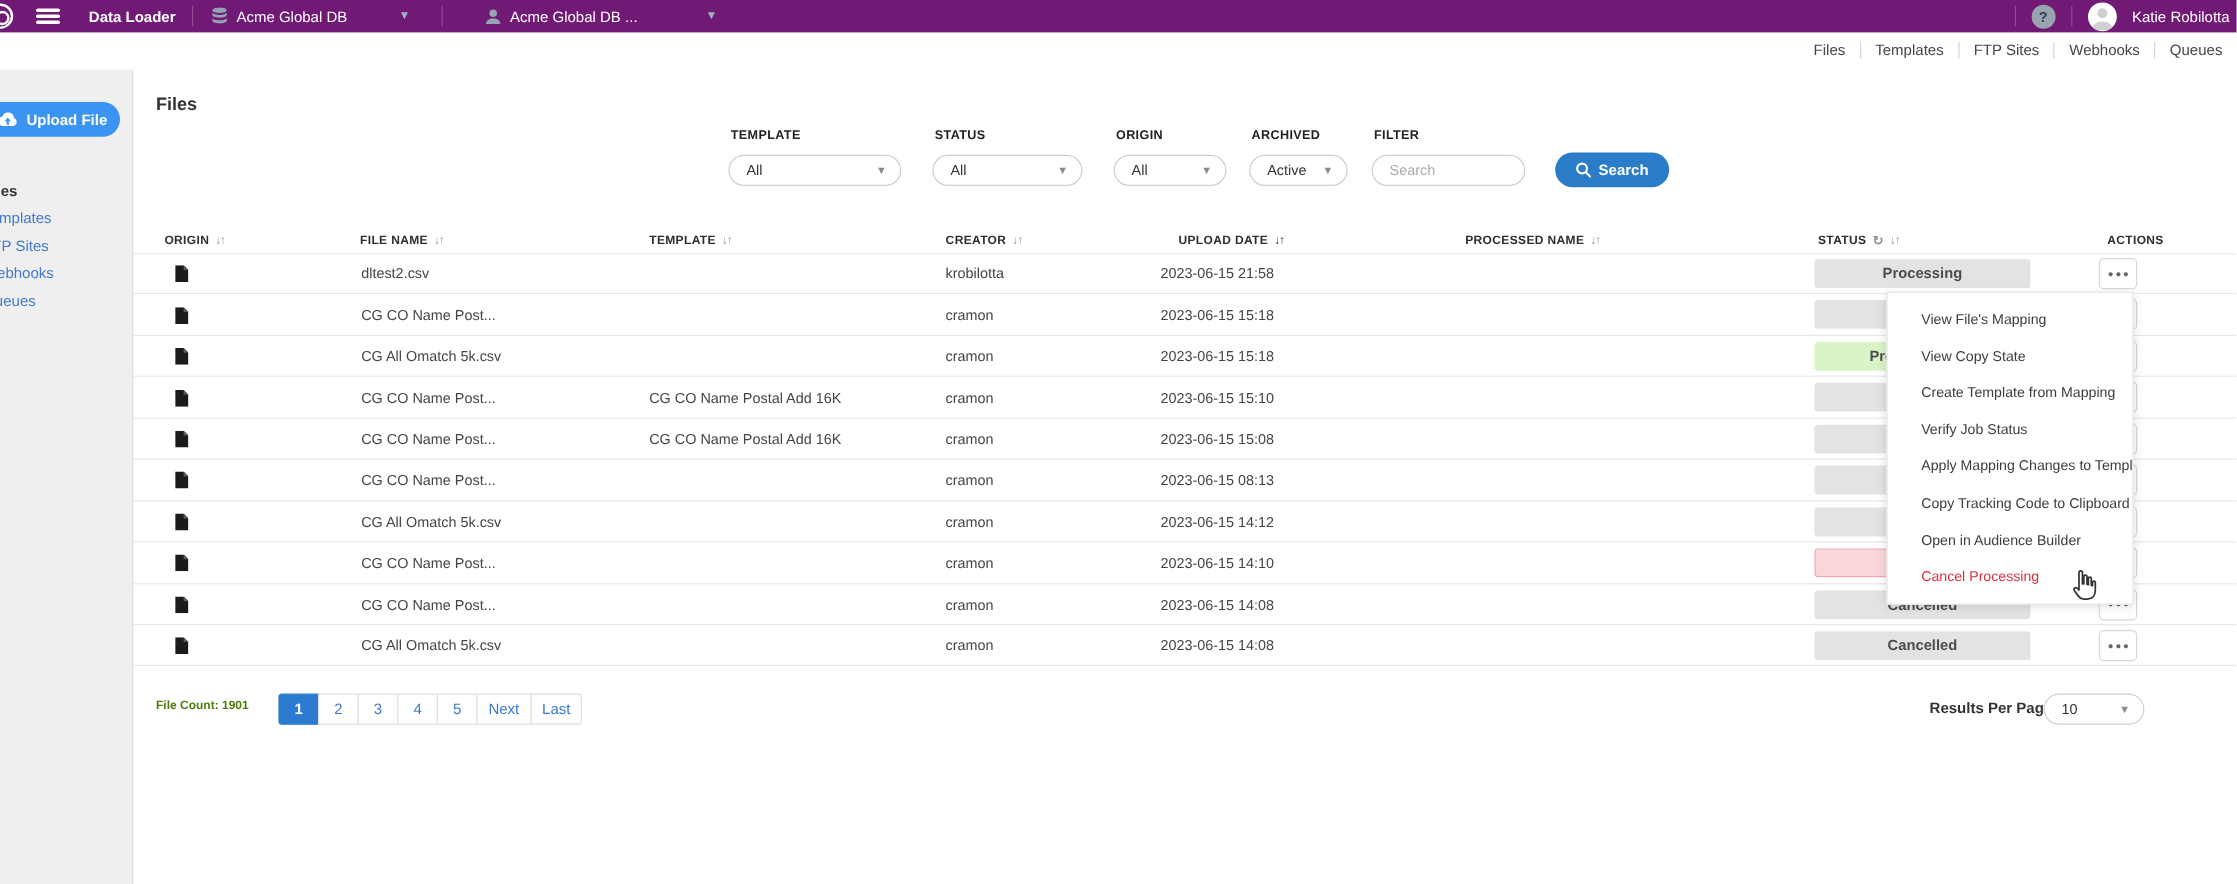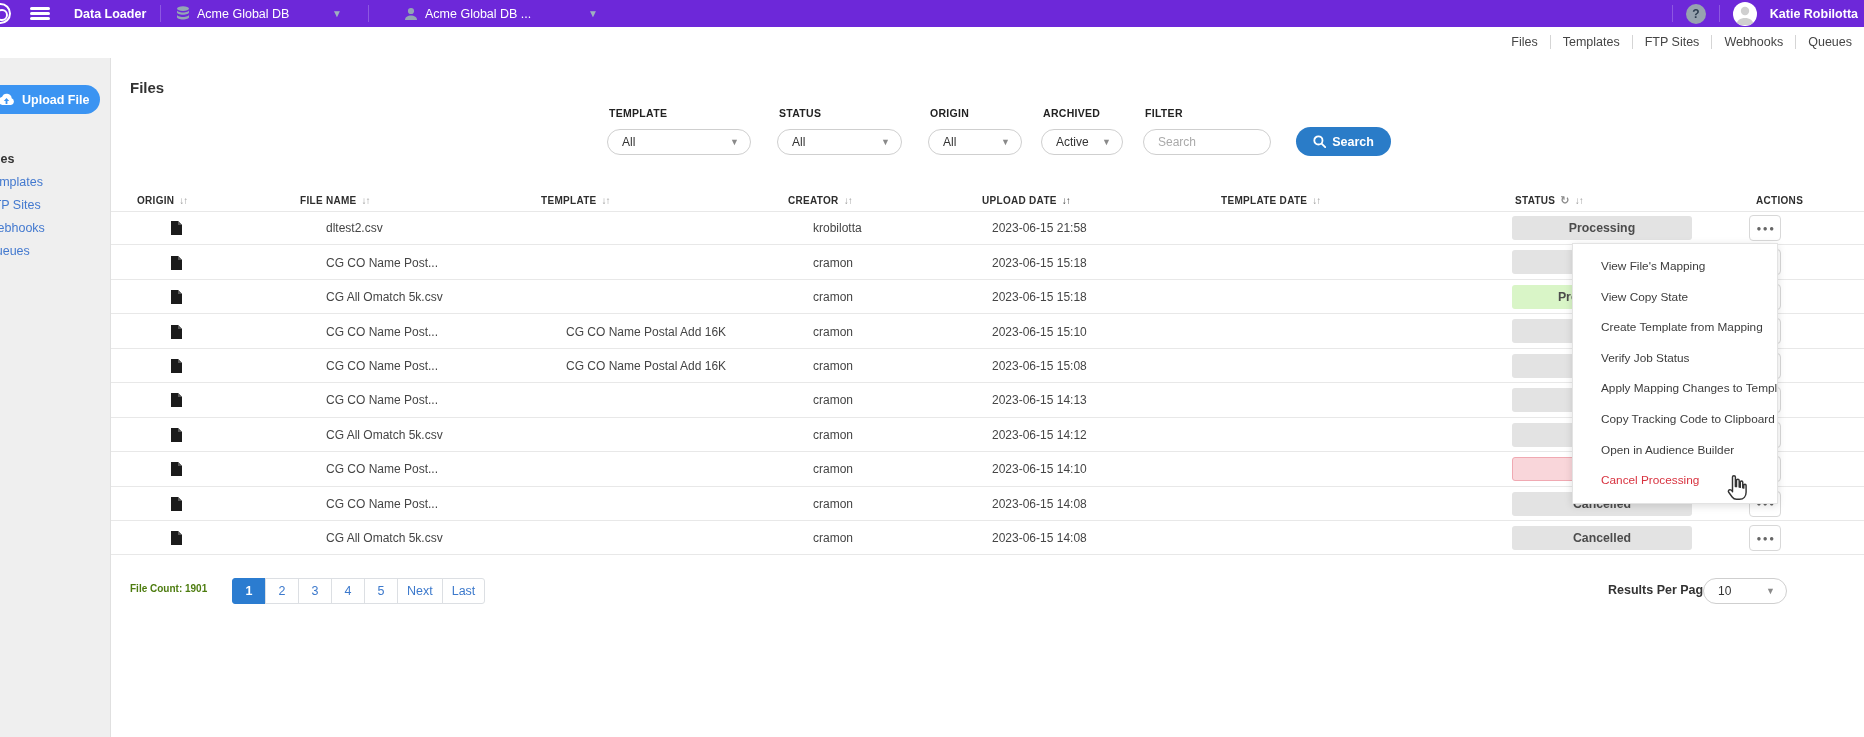--- a/index.html
+++ b/index.html
@@ -3,40 +3,40 @@
 <meta charset="utf-8">
 <style>
   * { margin:0; padding:0; box-sizing:border-box; }
   html,body { background:#fff; }
   .canvas {
     position:relative; width:1864px; height:737px; overflow:hidden;
     font-family:"Liberation Sans","DejaVu Sans",sans-serif; background:#fff; color:#444;
   }
   
   .topbar { position:absolute; left:0; top:0; width:1864px; height:27px;
-    background:#6d28d9; display:flex; align-items:center; color:#fff; }
+    background:#701a75; display:flex; align-items:center; color:#fff; }
   .logo { position:absolute; left:-10px; top:3px; width:21px; height:21px;
     border:2.5px solid #fff; border-radius:50%; }
   .logo::after { content:""; position:absolute; left:4px; top:4px; width:8px; height:8px;
     border:2px solid #fff; border-radius:50%; }
   .burger { position:absolute; left:30px; top:7px; width:20px; height:13px;
     display:flex; flex-direction:column; justify-content:space-between; cursor:pointer; }
   .burger span { display:block; height:2.6px; background:#fff; border-radius:2px; }
   .apptitle { position:absolute; left:74px; top:7px; font-size:12.5px; font-weight:bold; }
   .tb-sep { position:absolute; top:5px; width:1px; height:17px; background:rgba(255,255,255,.22); }
   .tb-select { position:absolute; top:0; height:27px; display:flex; align-items:center;
     gap:7px; font-size:12.5px; cursor:pointer; }
   .tb-select svg { flex:none; }
   .tb-chev { color:#9fb0bf; font-size:10px; }
   .tb-right { position:absolute; right:6px; top:0; height:27px; display:flex; align-items:center; gap:13px; }
   .helpcirc { width:20px; height:20px; border-radius:50%; background:#97a3af; color:#2e3e50;
     font-weight:bold; font-size:12px; display:flex; align-items:center; justify-content:center; cursor:pointer; }
   .avatar { width:24px; height:24px; border-radius:50%; background:#fff; overflow:hidden;
     display:flex; align-items:center; justify-content:center; cursor:pointer; }
-  .username { font-size:12.5px; font-weight:bold; white-space:nowrap; }
+  .username { font-size:12.5px; font-weight:normal; white-space:nowrap; }
   .tb-rsep { width:1px; height:17px; background:rgba(255,255,255,.22); }
   
   .navrow { position:absolute; right:0; top:27px; height:30px; display:flex;
     align-items:center; padding-right:0; }
   .nav-link { font-size:12.5px; color:#454545; text-decoration:none; padding:0 12px;
     white-space:nowrap; cursor:pointer; }
   .nav-sep { width:1px; height:14px; background:#d5d5d5; }
   
   .sidebar { position:absolute; left:0; top:58px; width:111px; bottom:0;
     background:#efefef; border-right:1px solid #e0e0e0; overflow:hidden; }
@@ -65,21 +65,21 @@
   
   .thead-cell { position:absolute; top:190px; height:20px; font-size:10px; font-weight:bold;
     color:#2e2e2e; letter-spacing:.3px; display:flex; align-items:center; gap:5px; white-space:nowrap; }
   .sorticon { color:#9a9a9a; font-size:10px; letter-spacing:-1px; cursor:pointer; }
   .sorticon.sorted { color:#3a3a3a; font-weight:bold; }
   .refreshicon { color:#8a8a8a; font-size:11px; cursor:pointer; }
   .thead-line { position:absolute; left:111px; right:0; top:211px; height:1px; background:#e8e8e8; }
   .trow { position:absolute; left:0; right:0; height:34.45px; }
   .trow .sep { position:absolute; left:111px; right:0; bottom:0; height:1px; background:#e8e8e8; }
   .cell { position:absolute; top:0; height:100%; display:flex; align-items:center;
-    font-size:12px; color:#454545; white-space:nowrap;margin-left:25px; }
+    font-size:12px; color:#454545; white-space:nowrap; }
   .badge { position:absolute; left:1512px; top:5px; width:180px; height:24px; border-radius:3px;
     background:#e3e3e3; color:#4c4c4c; font-size:12.3px; font-weight:bold;
     display:flex; align-items:center; justify-content:center; }
   .badge.green { background:#d9f5c7; padding-right:26px; }
   .badge.pink  { background:#f9d6da; border:1px solid #f0a9b2; }
   .rowactions { position:absolute; left:1749px; top:4px; width:32px; height:26px;
     border:1px solid #d8d8d8; border-radius:4px; background:#fff; color:#666;
     font-size:8px; letter-spacing:1.5px; display:flex; align-items:center; justify-content:center;
     cursor:pointer; padding-left:2px; }
   
@@ -230,21 +230,21 @@
       </div>
       <div class="thead-cell" style="left: 788px;">
         <span>CREATOR</span>
         <span class="sorticon">↓↑</span>
       </div>
       <div class="thead-cell" style="left: 982px;">
         <span>UPLOAD DATE</span>
         <span class="sorticon sorted">↓↑</span>
       </div>
       <div class="thead-cell" style="left: 1221px;">
-        <span>TEMPLATE DATE</span>
+        <span>PROCESSED NAME</span>
         <span class="sorticon">↓↑</span>
       </div>
       <div class="thead-cell" style="left: 1515px;">
         <span>STATUS</span>
         <span class="refreshicon">↻</span>
         <span class="sorticon">↓↑</span>
       </div>
       <div class="thead-cell" style="left: 1756px;">
         <span>ACTIONS</span>
       </div>
@@ -344,21 +344,21 @@
       <div class="trow" style="top: 383.25px;">
         <div class="cell" style="left: 146px;">
           <svg width="11" height="14" viewBox="0 0 11 14">
             <path fill="#1b1b1b" d="M0 0h7l4 4v10H0z"></path>
             <path fill="#5a5a5a" d="M7 0l4 4H7z"></path>
           </svg>
         </div>
         <div class="cell" style="left: 301px;">CG CO Name Post...</div>
         <div class="cell" style="left: 541px;"></div>
         <div class="cell" style="left: 788px;">cramon</div>
-        <div class="cell" style="left: 967px;">2023-06-15 14:13</div>
+        <div class="cell" style="left: 967px;">2023-06-15 08:13</div>
         <div class="cell" style="left: 1221px;"></div>
         <div class="badge gray"></div>
         <div class="rowactions">
           <span>●●●</span>
         </div>
         <div class="sep"></div>
       </div>
       <div class="trow" style="top: 417.7px;">
         <div class="cell" style="left: 146px;">
           <svg width="11" height="14" viewBox="0 0 11 14">

